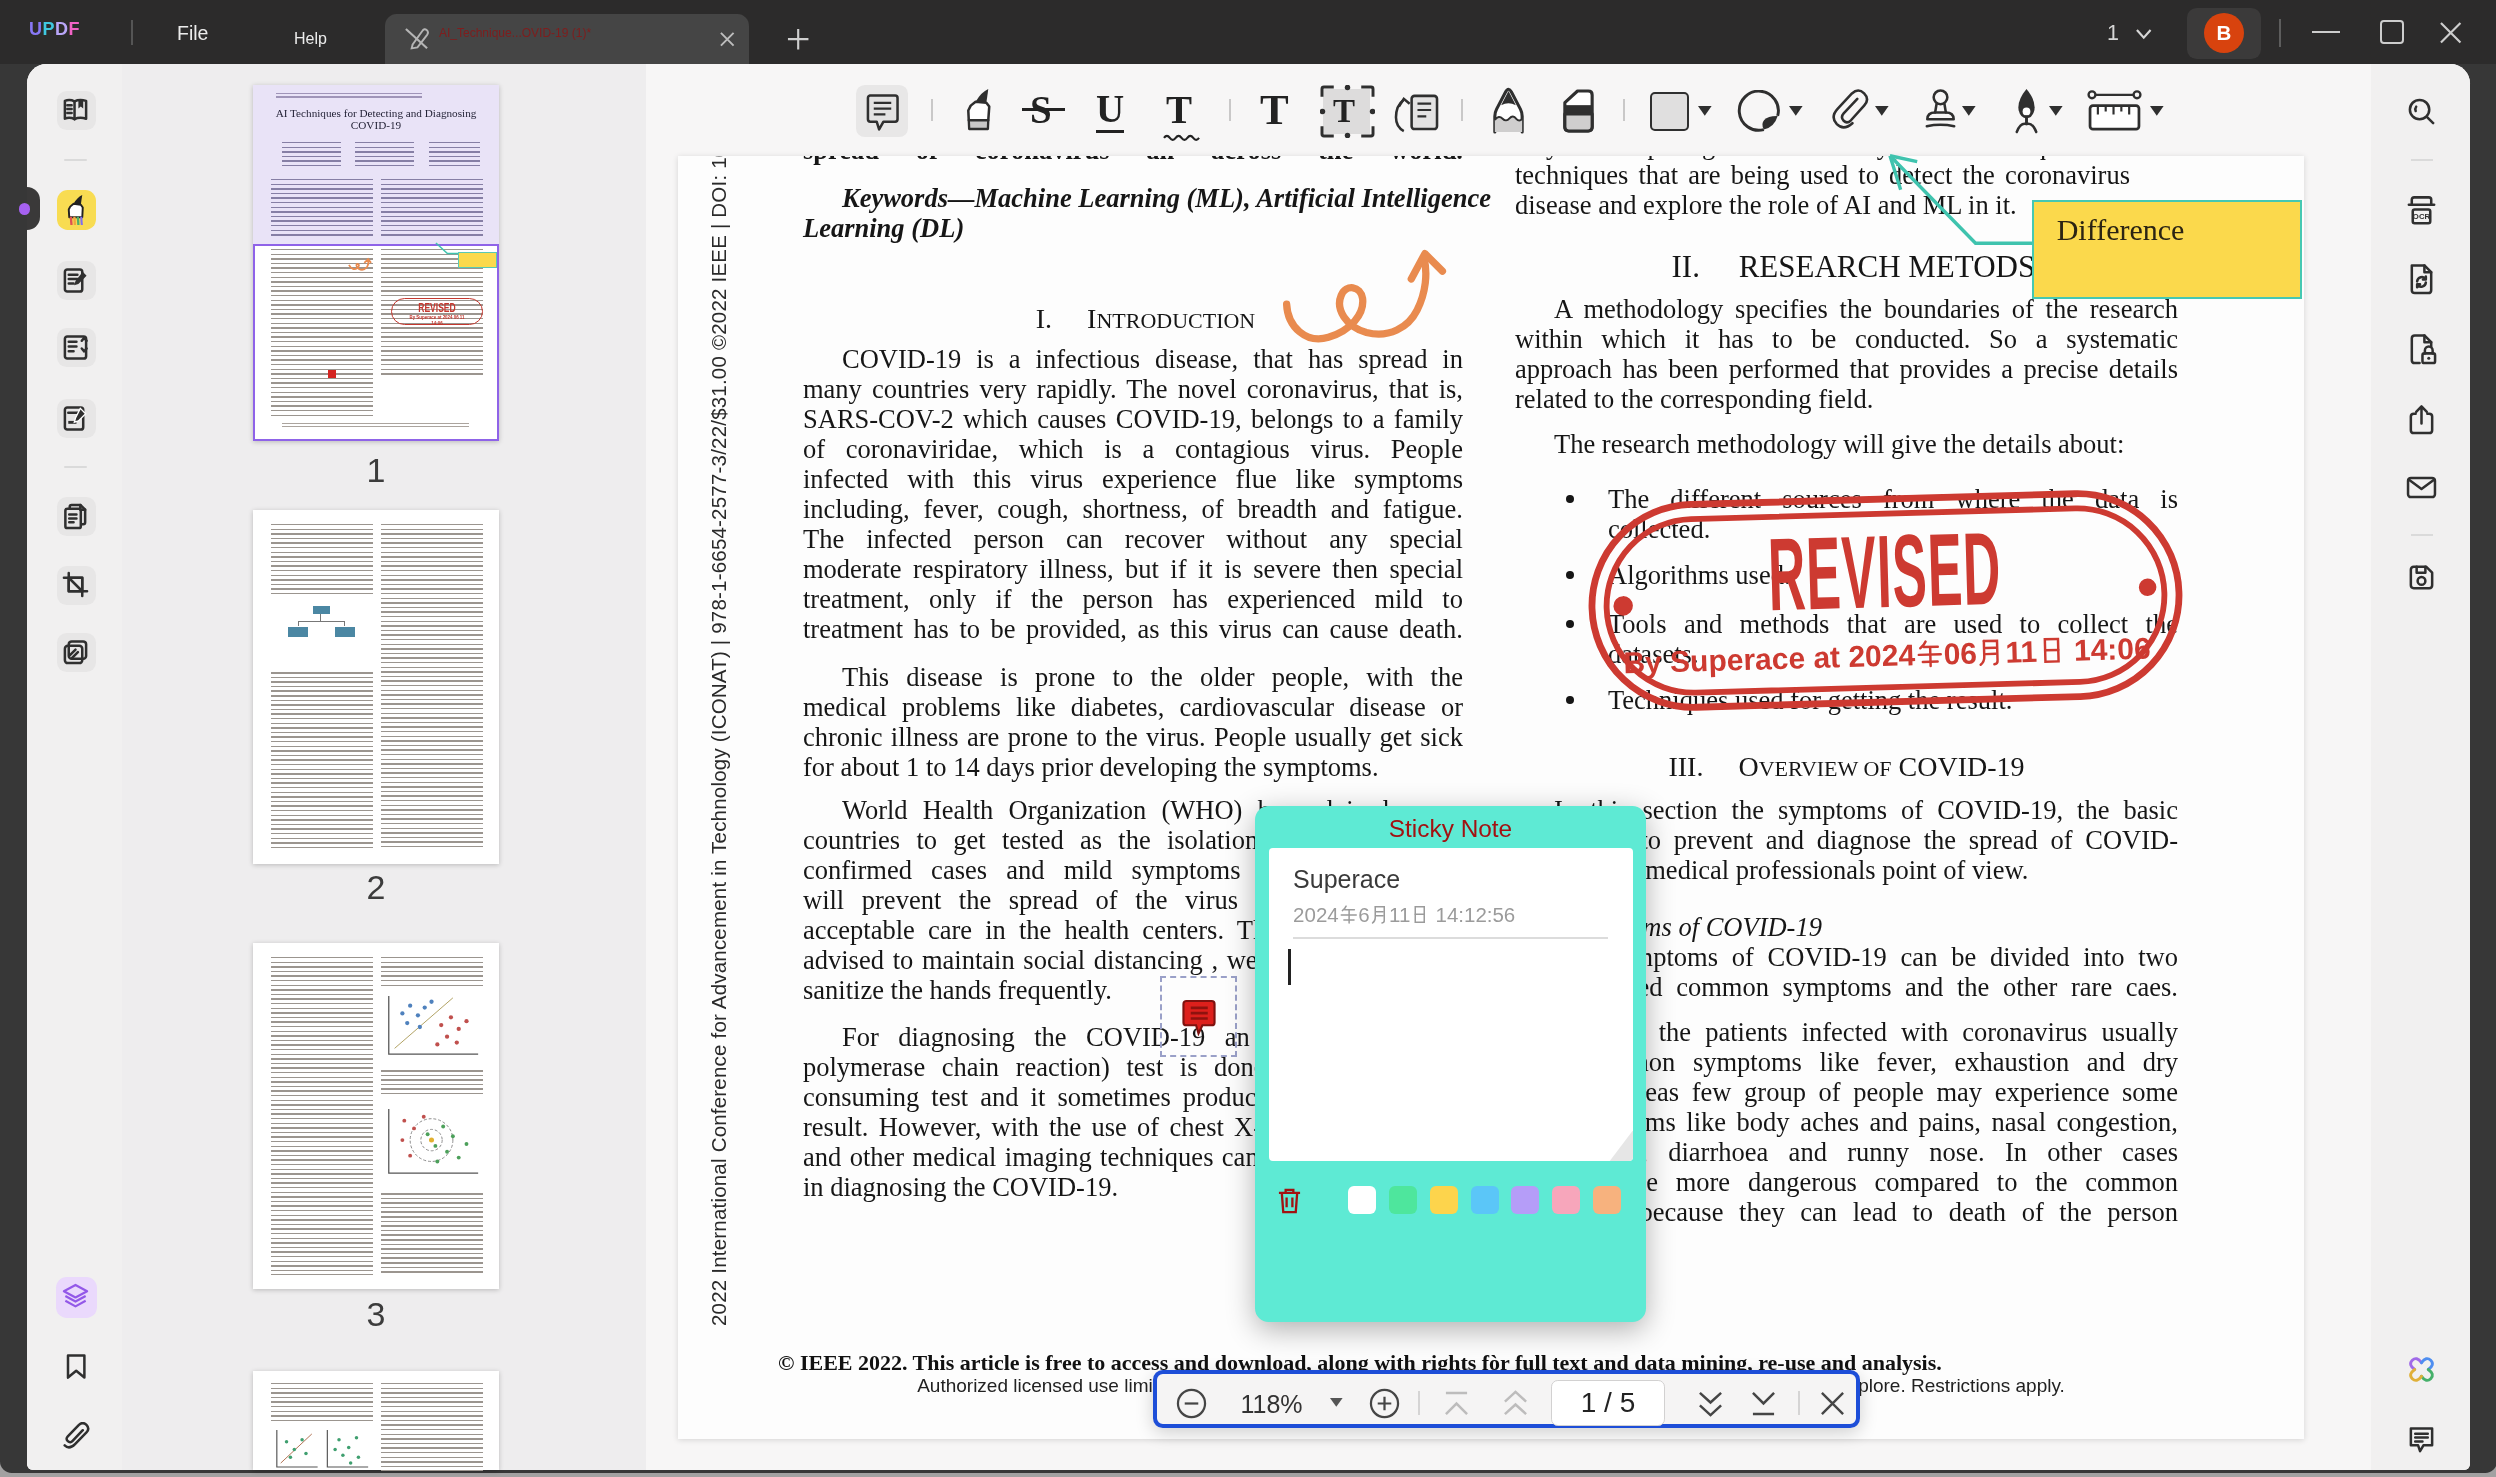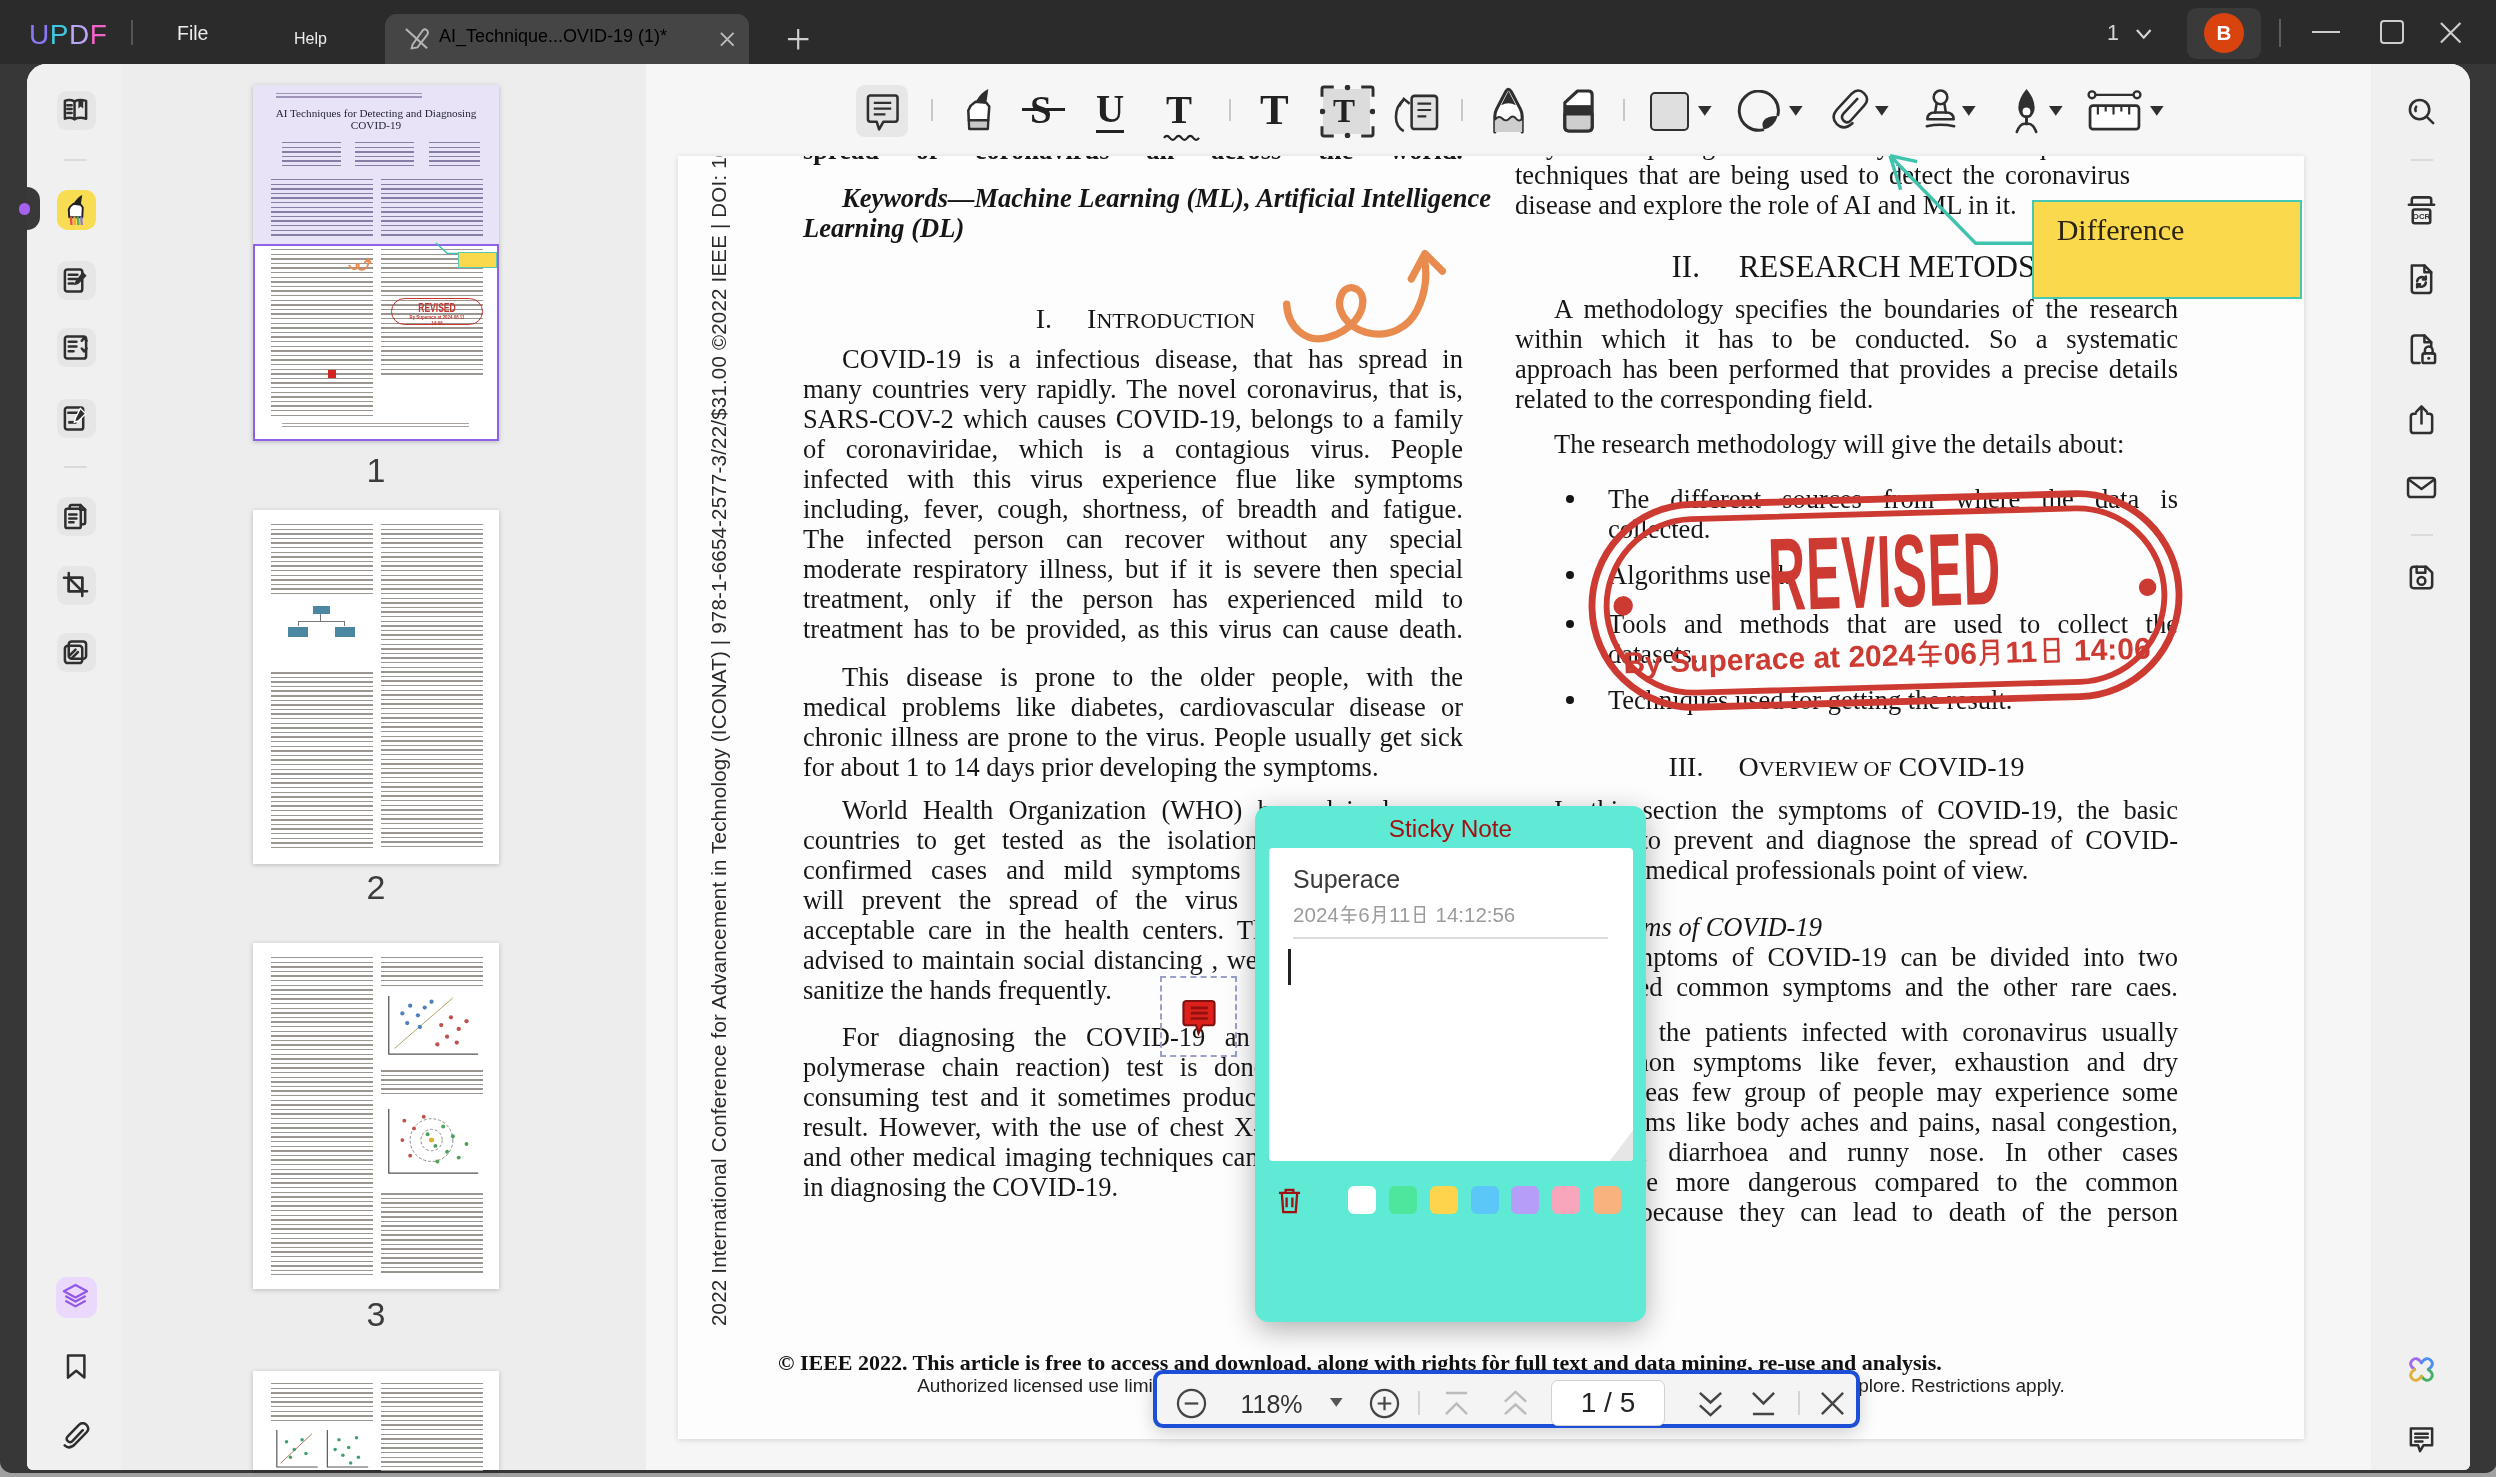--- a/index.html
+++ b/index.html
@@ -41,30 +41,30 @@
         <path d="M34 58 H70"></path>
       </g>
   <g id="g-ri" fill="none" stroke-linecap="round">
         <path d="M28 10 H76 V92 H28 Z"></path>
         <path d="M28 50 H76"></path>
       </g>
 </defs>
   </svg>
 <div id="frame"></div>
 <div id="titlebar"></div>
-<div class="abs" style="left:29px; top:18.5px; font-size:28px; font-weight:400; letter-spacing:0.5px;text-align:center;"><span style="color:#8878f6;">U</span><span style="color:#3fc8e0;">P</span><span style="color:#b9a6f8;">D</span><span style="color:#f263c5;">F</span></div>
+<div class="abs" style="left:29px; top:18.5px; font-size:18px; font-weight:700; letter-spacing:0.5px;text-align:center;"><span style="color:#8878f6;">U</span><span style="color:#3fc8e0;">P</span><span style="color:#b9a6f8;">D</span><span style="color:#f263c5;">F</span></div>
 <div class="abs" style="left:131px; top:19.5px; width:2px; height:25px; background:#555;"></div>
 <div class="abs" style="left:177px; top:21.5px; font-size:19.5px; color:#ececec;">File</div>
 <div class="abs" style="left:294px; top:30px; font-size:16px; color:#ececec;">Help</div>
 <div class="abs" style="left:385px; top:13.7px; width:364px; height:51px; background:#454545; border-radius:11.7px 11.7px 0 0;"></div>
 <svg class="abs" style="left:403px; top:27px;" width="27" height="23.4" viewBox="0 0 28 24">
   <path d="M10 18 L20 4 Q22 1 24.5 3 Q27 5 25 8 L15 21 L9 22 Z" fill="none" stroke="#b5b5b5" stroke-width="2"></path>
   <path d="M3 2 L25 22" stroke="#b5b5b5" stroke-width="2.2"></path>
 </svg>
-<div class="abs" style="left:439px; top:26px; font-size:18px; color:#000000;">AI_Technique...OVID-19 (1)*</div>
+<div class="abs" style="left:439px; top:26px; font-size:12px; color:#7f1d1d;">AI_Technique...OVID-19 (1)*</div>
 <svg class="abs" style="left:718px; top:30px;" width="18.5" height="18.5" viewBox="0 0 19 19">
     <path d="M3 3 L16 16 M16 3 L3 16" stroke="#bdbdbd" stroke-width="2"></path>
   </svg>
 <svg class="abs" style="left:786px; top:27px;" width="24.4" height="24.4" viewBox="0 0 25 25">
     <path d="M12.5 2 V23 M2 12.5 H23" stroke="#cfcfcf" stroke-width="2.2"></path>
   </svg>
 <div class="abs" style="left:2107px; top:20.5px; font-size:21.5px; color:#d6d6d6;">1</div>
 <svg class="abs" style="left:2134px; top:27px;" width="19.5" height="13.7" viewBox="0 0 20 14">
     <path d="M3 3 L10 11 L17 3" fill="none" stroke="#d6d6d6" stroke-width="2.2"></path>
   </svg>

